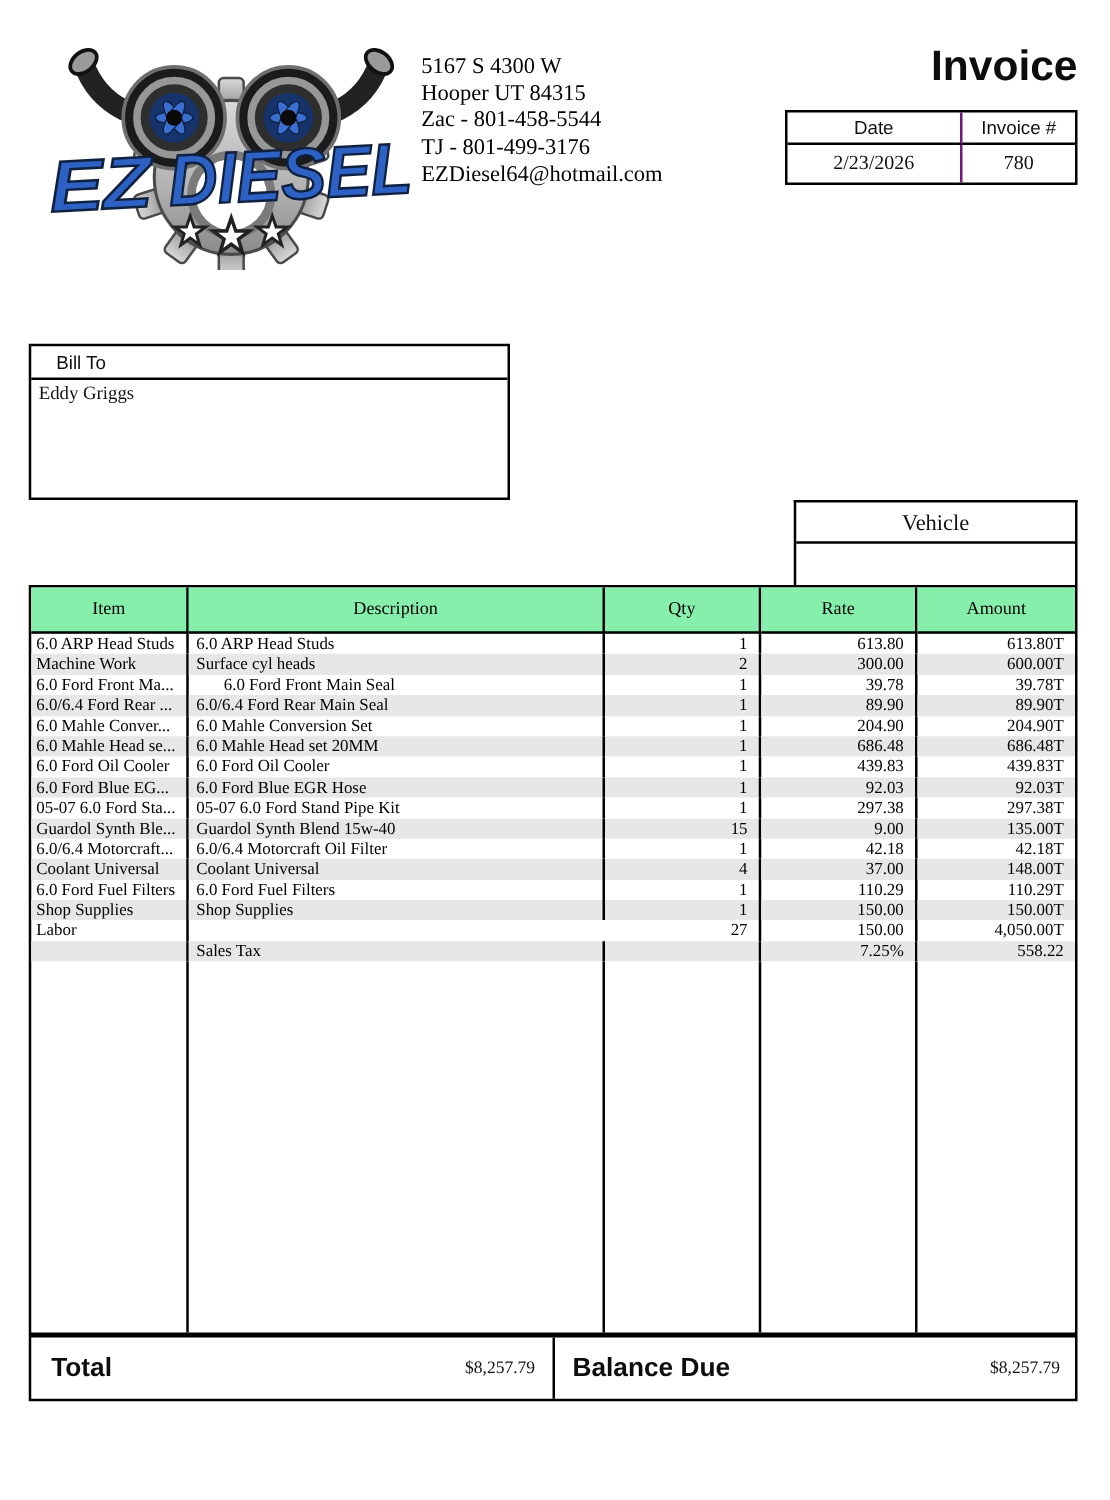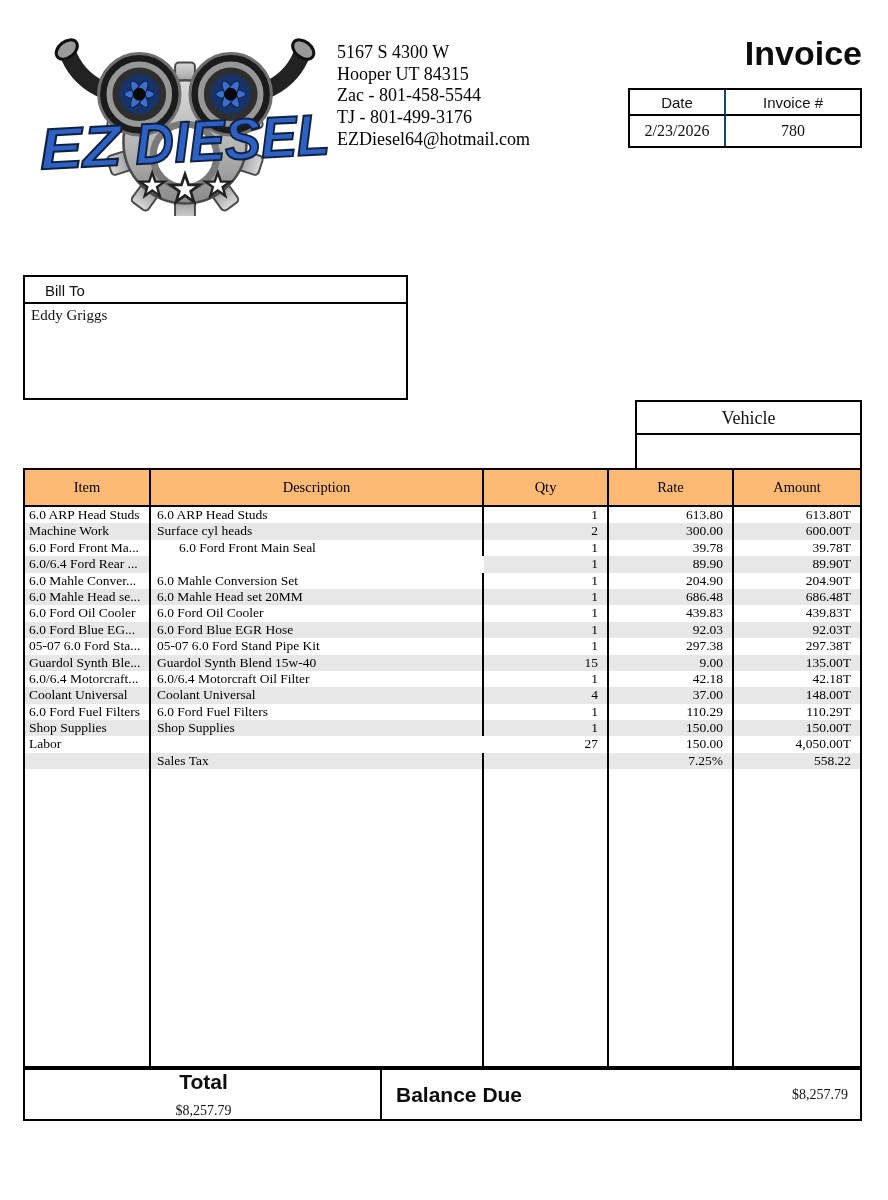--- a/index.html
+++ b/index.html
@@ -15,21 +15,21 @@
   .address-block { position: absolute; left: 337px; top: 42px; font-size: 18px; line-height: 21.7px; color: #000; }
   .invoice-title {
     position: absolute; right: 26px; top: 34px; font-size: 34px; font-weight: bold;
     color: #0d0d0d; letter-spacing: 0px;
   }
 
   
   .meta-table { position: absolute; left: 628px; top: 88px; width: 234px; border: 2px solid #000; }
   .meta-row { display: flex; }
   .meta-cell { text-align: center; }
-  .meta-cell.c1 { width: 96px; border-right: 2px solid #0c4a6e; }
+  .meta-cell.c1 { width: 140px; border-right: 2px solid #701a75; }
   .meta-cell.c2 { flex: 1; }
   .meta-head .meta-cell { height: 26px; line-height: 26px; font-size: 15px; border-bottom: 2px solid #000; }
   .meta-vals .meta-cell { height: 30px; line-height: 30px; font-size: 16px; }
 
   
   .billto-box { position: absolute; left: 23px; top: 275px; width: 385px; height: 125px; border: 2px solid #000; }
   .billto-head { height: 27px; line-height: 27px; border-bottom: 2px solid #000; font-size: 15px; padding-left: 20px; }
   .billto-body { padding: 3px 6px; font-size: 15px; }
 
   
@@ -38,36 +38,36 @@
   .vehicle-value { height: 33px; font-size: 15px; padding: 2px 6px; }
 
   
   .items-table {
     position: absolute; left: 23px; top: 468px; width: 839px; height: 600px;
     border: 2px solid #000; display: grid;
     grid-template-columns: 126px 333px 125px 125px 1fr;
     grid-template-rows: 37px repeat(16, 16.4px) 1fr;
   }
   .hcell {
-    grid-row: 1; background: #fdba74; border-bottom: 2px solid #000;
+    grid-row: 1; background: #86efac; border-bottom: 2px solid #000;
     display: flex; align-items: center; justify-content: center;
     font-size: 14.5px; color: #000;
   }
   .colline { border-right: 2px solid #000; }
   .cell { font-size: 13.5px; line-height: 16.4px; white-space: nowrap; overflow: hidden; color: #000; }
   .cell.col0 { padding-left: 4px; }
   .cell.col1 { padding-left: 6px; }
   .cell.col2, .cell.col3, .cell.col4 { text-align: right; padding-right: 9px; }
   .cell.stripe { background: #e7e7e7; }
   .fillcell { grid-row: 18; }
 
   
   .totals-bar { position: absolute; left: 23px; top: 1068px; width: 839px; height: 53px; border: 2px solid #000; display: flex; }
   .total-sect { display: flex; align-items: center; justify-content: space-between; }
-  .total-sect.left { width: 357px; border-right: 2px solid #000; padding: 0 14px 0 16px; flex-direction: column; }
+  .total-sect.left { width: 419px; border-right: 2px solid #000; padding: 0 14px 0 16px; }
   .total-sect.right { flex: 1; padding: 0 12px 0 14px; }
   .total-label { font-size: 21px; font-weight: bold; color: #0d0d0d; }
   .total-amount { font-size: 14px; }
 </style>
 </head>
 <body>
 
 <div class="logo-wrap">
   <svg viewBox="0 0 300 182" width="298" height="182">
     <defs>
@@ -193,20 +193,21 @@
     <div class="cell col1 colline stripe" style="grid-area: 3 / 2;">Surface cyl heads</div>
     <div class="cell col2 colline stripe" style="grid-area: 3 / 3;">2</div>
     <div class="cell col3 colline stripe" style="grid-area: 3 / 4;">300.00</div>
     <div class="cell col4 stripe" style="grid-area: 3 / 5;">600.00T</div>
     <div class="cell col0 colline" style="grid-area: 4 / 1;">6.0 Ford Front Ma...</div>
     <div class="cell col1 colline" style="grid-area: 4 / 2; padding-left: 28px;">6.0 Ford Front Main Seal</div>
     <div class="cell col2 colline" style="grid-area: 4 / 3;">1</div>
     <div class="cell col3 colline" style="grid-area: 4 / 4;">39.78</div>
     <div class="cell col4" style="grid-area: 4 / 5;">39.78T</div>
     <div class="cell col0 colline stripe" style="grid-area: 5 / 1; font-family: Liberation Serif, serif;">6.0/6.4 Ford Rear ...</div>
+    <div class="cell col1 colline stripe" style="grid-area: 5 / 2;">6.0/6.4 Ford Rear Main Seal</div>
     <div class="cell col2 colline stripe" style="grid-area: 5 / 3;">1</div>
     <div class="cell col3 colline stripe" style="grid-area: 5 / 4;">89.90</div>
     <div class="cell col4 stripe" style="grid-area: 5 / 5;">89.90T</div>
     <div class="cell col0 colline" style="grid-area: 6 / 1;">6.0 Mahle Conver...</div>
     <div class="cell col1 colline" style="grid-area: 6 / 2;">6.0 Mahle Conversion Set</div>
     <div class="cell col2 colline" style="grid-area: 6 / 3;">1</div>
     <div class="cell col3 colline" style="grid-area: 6 / 4;">204.90</div>
     <div class="cell col4" style="grid-area: 6 / 5;">204.90T</div>
     <div class="cell col0 colline stripe" style="grid-area: 7 / 1;">6.0 Mahle Head se...</div>
     <div class="cell col1 colline stripe" style="grid-area: 7 / 2;">6.0 Mahle Head set 20MM</div>

